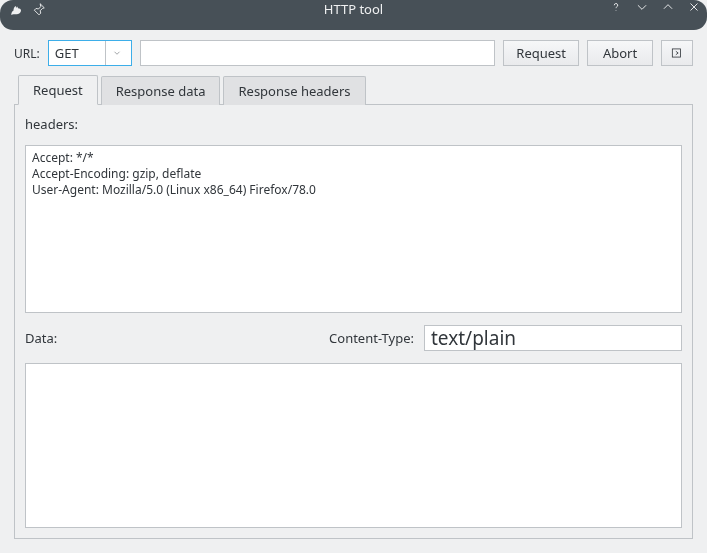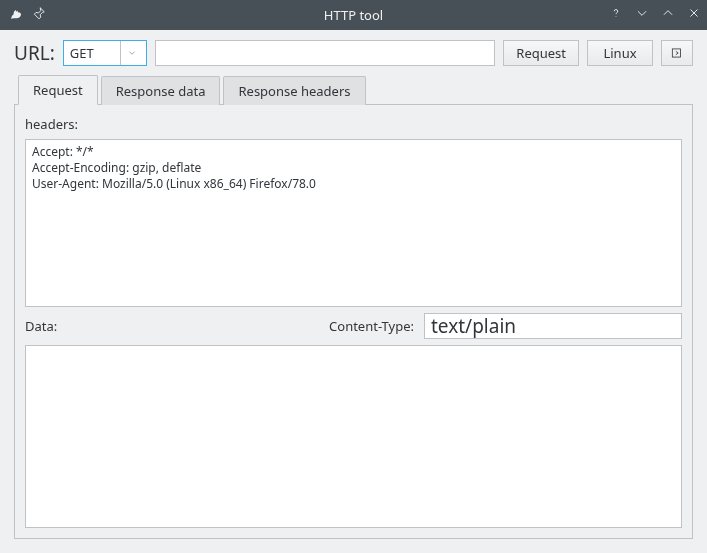--- a/index.html
+++ b/index.html
@@ -13,43 +13,44 @@
     overflow: hidden;
     display: flex;
     flex-direction: column;
   }
   
   .titlebar {
     height: 30px;
     background: #475057;
     color: #eff0f1;
     display: flex;
-    align-items: center;
+    align-items: flex-start;
     padding: 0 6px;
     flex-shrink: 0;
+    border-radius: 13px;
   }
   .titlebar .left-icons { display: flex; align-items: center; gap: 8px; width: 110px; }
   .titlebar .title { flex: 1; text-align: center; font-size: 13px; }
   .titlebar .right-icons { display: flex; align-items: center; gap: 12px; width: 110px; justify-content: flex-end; }
   .titlebar svg { width: 14px; height: 14px; stroke: #eff0f1; fill: none; stroke-width: 1.6; }
   .titlebar .app-icon svg { width: 18px; height: 18px; stroke: none; fill: #eff0f1; }
   
   .content {
     flex: 1;
     padding: 10px 14px 14px 14px;
     display: flex;
     flex-direction: column;
     gap: 8px;
   }
   .url-row {
     display: flex;
     align-items: center;
     gap: 8px;
   }
-  .url-label { font-size: 19px; }
+  .url-label { font-size: 12px; }
   .method-combo {
     display: flex;
     border: 1px solid #3daee9;
     background: #fff;
     height: 26px;
     width: 84px;
   }
   .method-combo input {
     border: none;
     outline: none;
@@ -122,21 +123,21 @@
     border-bottom: 1px solid #eff0f1;
     z-index: 3;
   }
   .tabpanel {
     flex:1;
     border: 1px solid #bfc3c7;
     background: #eff0f1;
     padding: 10px 10px 10px 10px;
     display: flex;
     flex-direction: column;
-    gap: 6px;
+    gap: 12px;
     min-height:0;
   }
   .section-label { font-size: 13px; }
   .textarea {
     border: 1px solid #bfc3c7;
     background: #fff;
     width: 100%;
     resize: none;
     font-family: inherit;
     font-size: 12px;
@@ -223,21 +224,21 @@
     <div class="method-combo">
       <input type="text" value="GET" style="">
       <div class="dd">
         <svg viewBox="0 0 24 24">
             <polyline points="6 9 12 15 18 9"></polyline>
           </svg>
       </div>
     </div>
     <input class="url-input" type="text" style="">
     <button class="btn">Request</button>
-    <button class="btn">Linux</button>
+    <button class="btn">Abort</button>
     <button class="btn iconbtn">
       <svg viewBox="0 0 24 24">
           <rect x="4" y="5" width="14" height="14"></rect>
           <polyline points="10 9 14 12 10 15"></polyline>
         </svg>
     </button>
   </div>
 
   <div class="tabwrap">
     <div class="tabstrip">

